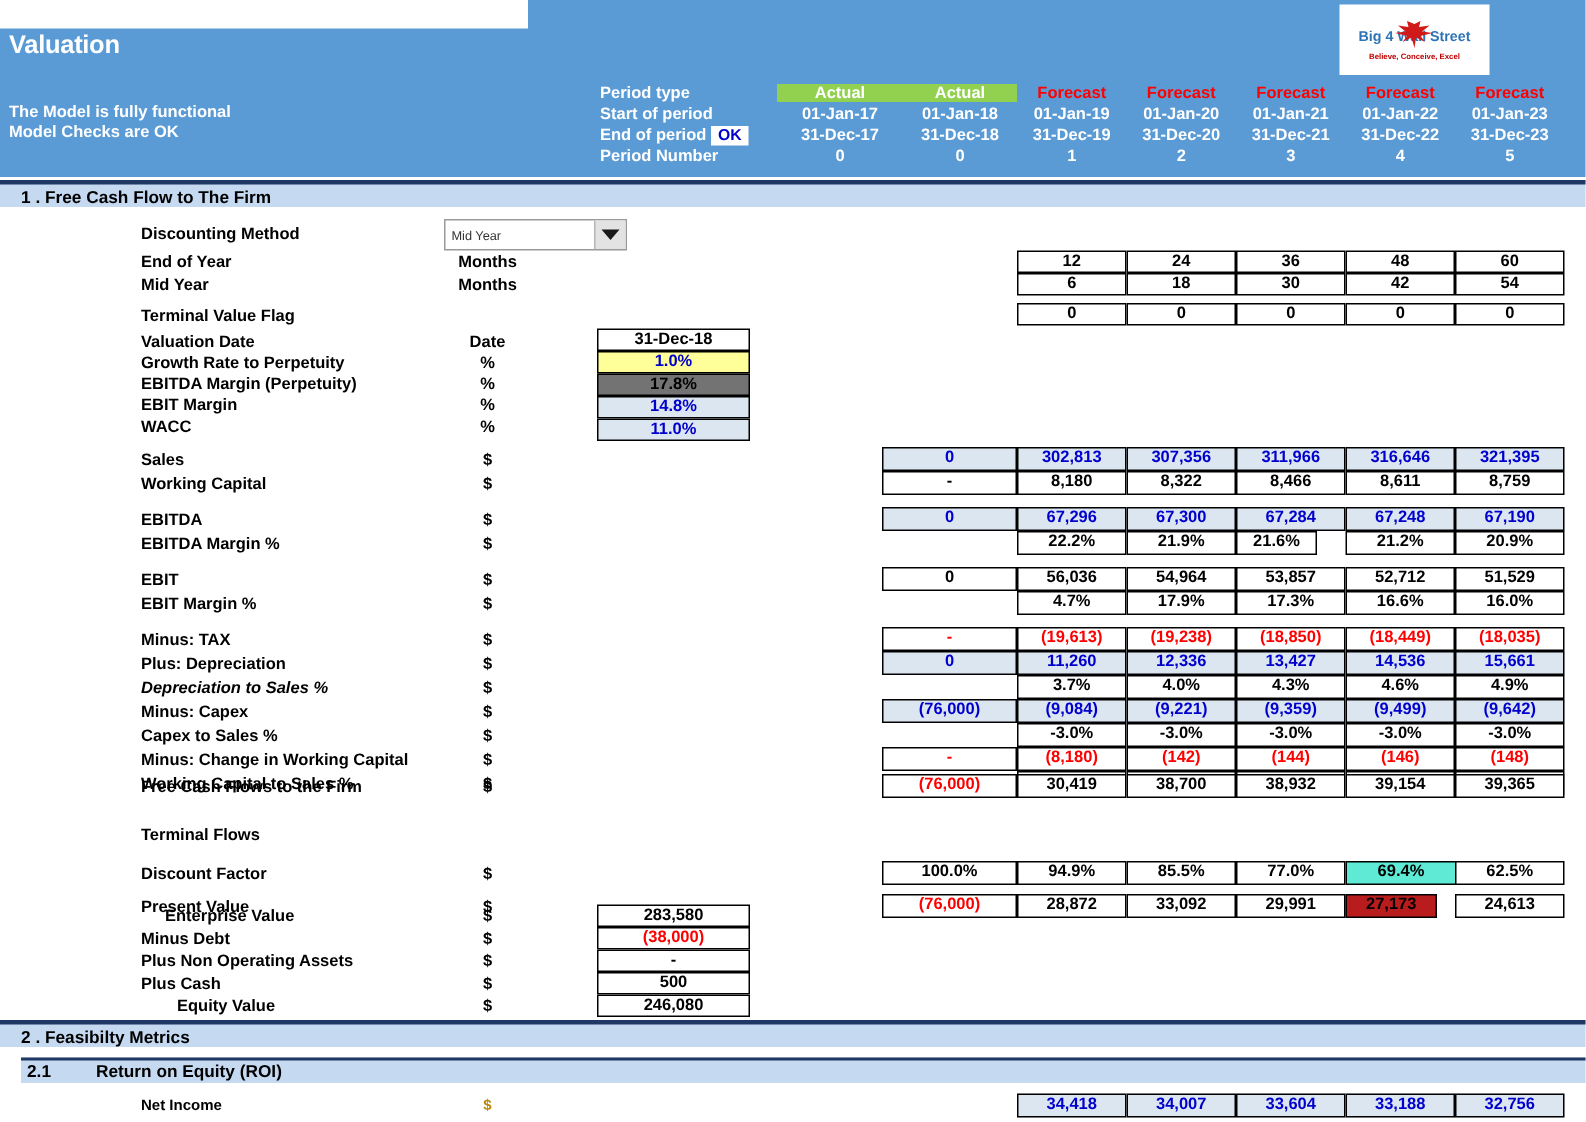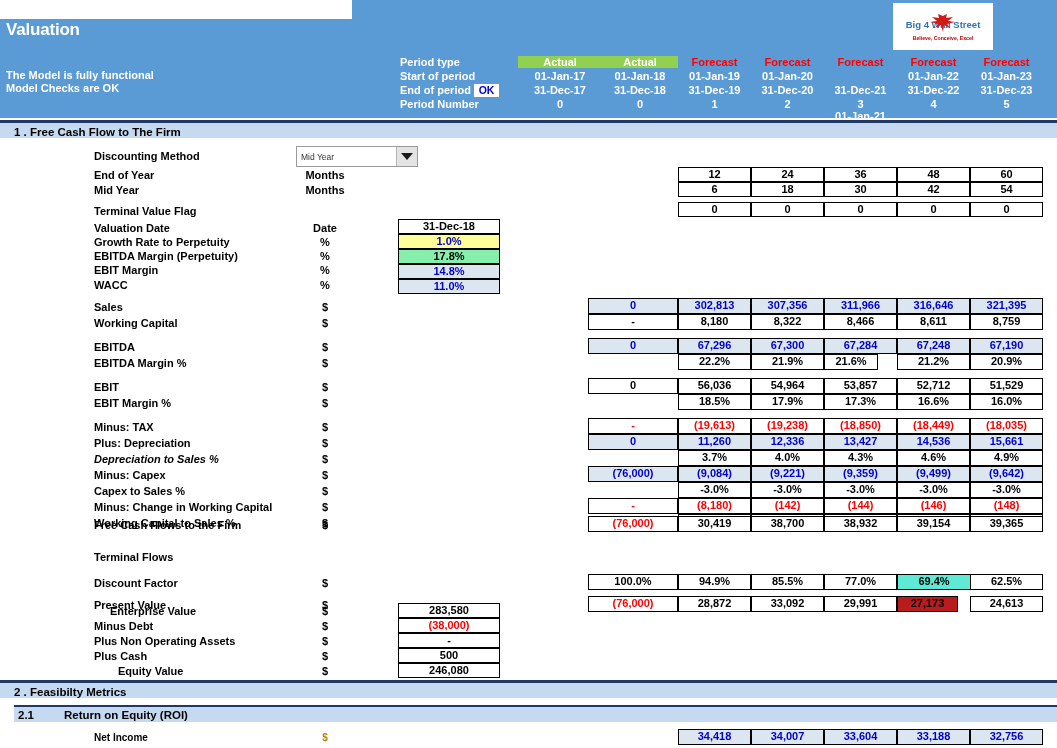--- a/index.html
+++ b/index.html
@@ -111,21 +111,21 @@
   <div class="ph-cell ph-forecast" style="left:678px;top:56px;width:73px;">Forecast</div>
   <div class="ph-cell ph-forecast" style="left:751px;top:56px;width:73px;">Forecast</div>
   <div class="ph-cell ph-forecast" style="left:824px;top:56px;width:73px;">Forecast</div>
   <div class="ph-cell ph-forecast" style="left:897px;top:56px;width:73px;">Forecast</div>
   <div class="ph-cell ph-forecast" style="left:970px;top:56px;width:73px;">Forecast</div>
 
   <div class="ph-cell" style="left:518px;top:70px;width:84px;">01-Jan-17</div>
   <div class="ph-cell" style="left:602px;top:70px;width:76px;">01-Jan-18</div>
   <div class="ph-cell" style="left:678px;top:70px;width:73px;">01-Jan-19</div>
   <div class="ph-cell" style="left:751px;top:70px;width:73px;">01-Jan-20</div>
-  <div class="ph-cell" style="left:824px;top:70px;width:73px;margin-top:40px;">01-Jan-21</div>
+  <div class="ph-cell" style="left:824px;top:70px;width:73px;">01-Jan-21</div>
   <div class="ph-cell" style="left:897px;top:70px;width:73px;">01-Jan-22</div>
   <div class="ph-cell" style="left:970px;top:70px;width:73px;">01-Jan-23</div>
 
   <div class="ph-cell" style="left:518px;top:84px;width:84px;">31-Dec-17</div>
   <div class="ph-cell" style="left:602px;top:84px;width:76px;">31-Dec-18</div>
   <div class="ph-cell" style="left:678px;top:84px;width:73px;">31-Dec-19</div>
   <div class="ph-cell" style="left:751px;top:84px;width:73px;">31-Dec-20</div>
   <div class="ph-cell" style="left:824px;top:84px;width:73px;">31-Dec-21</div>
   <div class="ph-cell" style="left:897px;top:84px;width:73px;">31-Dec-22</div>
   <div class="ph-cell" style="left:970px;top:84px;width:73px;">31-Dec-23</div>
@@ -176,21 +176,21 @@
   <div class="lbl" style="left:94px;top:222px;">Valuation Date</div>
   <div class="unit" style="left:300px;top:222px;">Date</div>
   <div class="vbox" style="left:398px;top:219px;width:102px;height:15px;background:#ffffff;color:#000000;">31-Dec-18</div>
 
   <div class="lbl" style="left:94px;top:236px;">Growth Rate to Perpetuity</div>
   <div class="unit" style="left:300px;top:236px;">%</div>
   <div class="vbox" style="left:398px;top:234px;width:102px;height:15px;background:#ffff99;color:#0000cc;">1.0%</div>
 
   <div class="lbl" style="left:94px;top:250px;">EBITDA Margin (Perpetuity)</div>
   <div class="unit" style="left:300px;top:250px;">%</div>
-  <div class="vbox" style="left:398px;top:249px;width:102px;height:15px;background:#86efac;color:#000000;">17.8%</div>
+  <div class="vbox" style="left:398px;top:249px;width:102px;height:15px;background:#737373;color:#000000;">17.8%</div>
 
   <div class="lbl" style="left:94px;top:264px;">EBIT Margin</div>
   <div class="unit" style="left:300px;top:264px;">%</div>
   <div class="vbox" style="left:398px;top:264px;width:102px;height:15px;background:#dce6f1;color:#0000cc;">14.8%</div>
 
   <div class="lbl" style="left:94px;top:279px;">WACC</div>
   <div class="unit" style="left:300px;top:279px;">%</div>
   <div class="vbox" style="left:398px;top:279px;width:102px;height:15px;background:#dce6f1;color:#0000cc;">11.0%</div>
 
   <div id="fcff-rows">
@@ -228,21 +228,21 @@
       <div class="lbl" style="left: 94px; top: 381px;">EBIT</div>
       <div class="unit" style="left: 300px; top: 381px;">$</div>
       <div class="cell" style="left: 588px; top: 378px; width: 90px; height: 16px; background: rgb(255, 255, 255); color: rgb(0, 0, 0);">0</div>
       <div class="cell" style="left: 678px; top: 378px; width: 73px; height: 16px; background: rgb(255, 255, 255); color: rgb(0, 0, 0);">56,036</div>
       <div class="cell" style="left: 751px; top: 378px; width: 73px; height: 16px; background: rgb(255, 255, 255); color: rgb(0, 0, 0);">54,964</div>
       <div class="cell" style="left: 824px; top: 378px; width: 73px; height: 16px; background: rgb(255, 255, 255); color: rgb(0, 0, 0);">53,857</div>
       <div class="cell" style="left: 897px; top: 378px; width: 73px; height: 16px; background: rgb(255, 255, 255); color: rgb(0, 0, 0);">52,712</div>
       <div class="cell" style="left: 970px; top: 378px; width: 73px; height: 16px; background: rgb(255, 255, 255); color: rgb(0, 0, 0);">51,529</div>
       <div class="lbl" style="left: 94px; top: 397px;">EBIT Margin %</div>
       <div class="unit" style="left: 300px; top: 397px;">$</div>
-      <div class="cell" style="left: 678px; top: 394px; width: 73px; height: 16px; background: rgb(255, 255, 255); color: rgb(0, 0, 0);">18.5%</div>
+      <div class="cell" style="left: 678px; top: 394px; width: 73px; height: 16px; background: rgb(255, 255, 255); color: rgb(0, 0, 0);">4.7%</div>
       <div class="cell" style="left: 751px; top: 394px; width: 73px; height: 16px; background: rgb(255, 255, 255); color: rgb(0, 0, 0);">17.9%</div>
       <div class="cell" style="left: 824px; top: 394px; width: 73px; height: 16px; background: rgb(255, 255, 255); color: rgb(0, 0, 0);">17.3%</div>
       <div class="cell" style="left: 897px; top: 394px; width: 73px; height: 16px; background: rgb(255, 255, 255); color: rgb(0, 0, 0);">16.6%</div>
       <div class="cell" style="left: 970px; top: 394px; width: 73px; height: 16px; background: rgb(255, 255, 255); color: rgb(0, 0, 0);">16.0%</div>
       <div class="lbl" style="left: 94px; top: 421px;">Minus: TAX</div>
       <div class="unit" style="left: 300px; top: 421px;">$</div>
       <div class="cell" style="left: 588px; top: 418px; width: 90px; height: 16px; background: rgb(255, 255, 255); color: rgb(255, 0, 0);">-</div>
       <div class="cell" style="left: 678px; top: 418px; width: 73px; height: 16px; background: rgb(255, 255, 255); color: rgb(255, 0, 0);">(19,613)</div>
       <div class="cell" style="left: 751px; top: 418px; width: 73px; height: 16px; background: rgb(255, 255, 255); color: rgb(255, 0, 0);">(19,238)</div>
       <div class="cell" style="left: 824px; top: 418px; width: 73px; height: 16px; background: rgb(255, 255, 255); color: rgb(255, 0, 0);">(18,850)</div>

